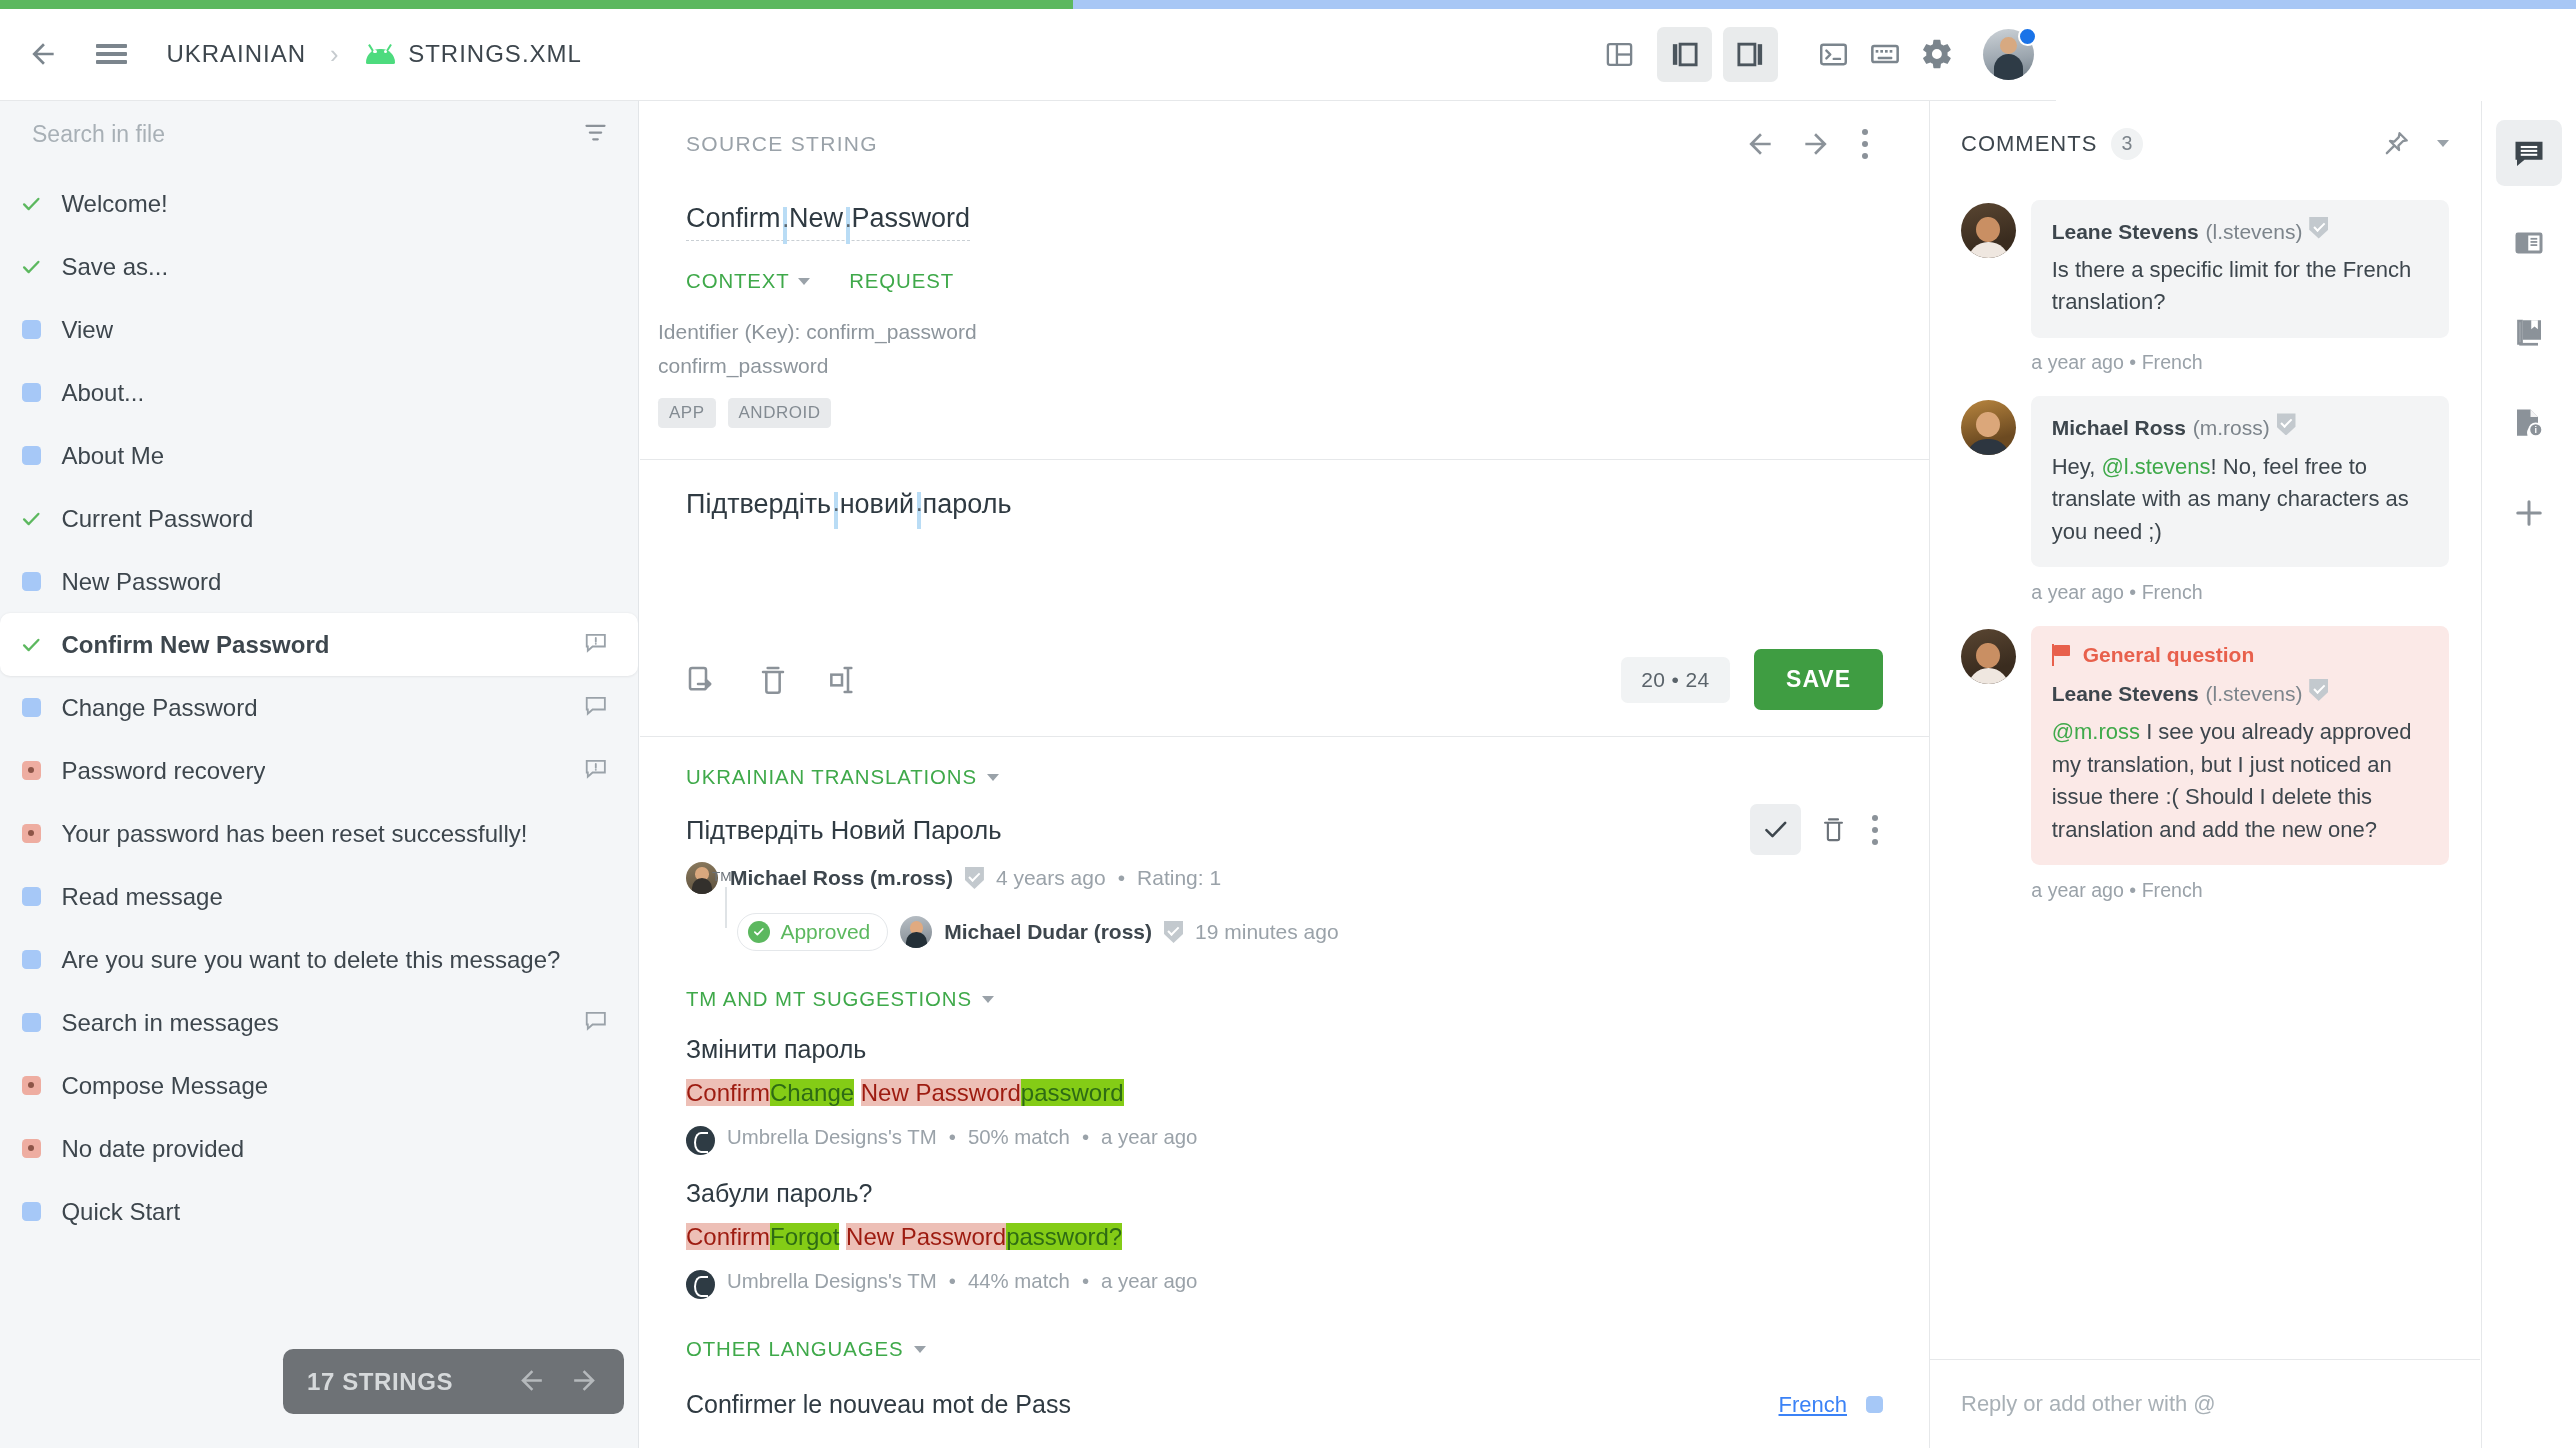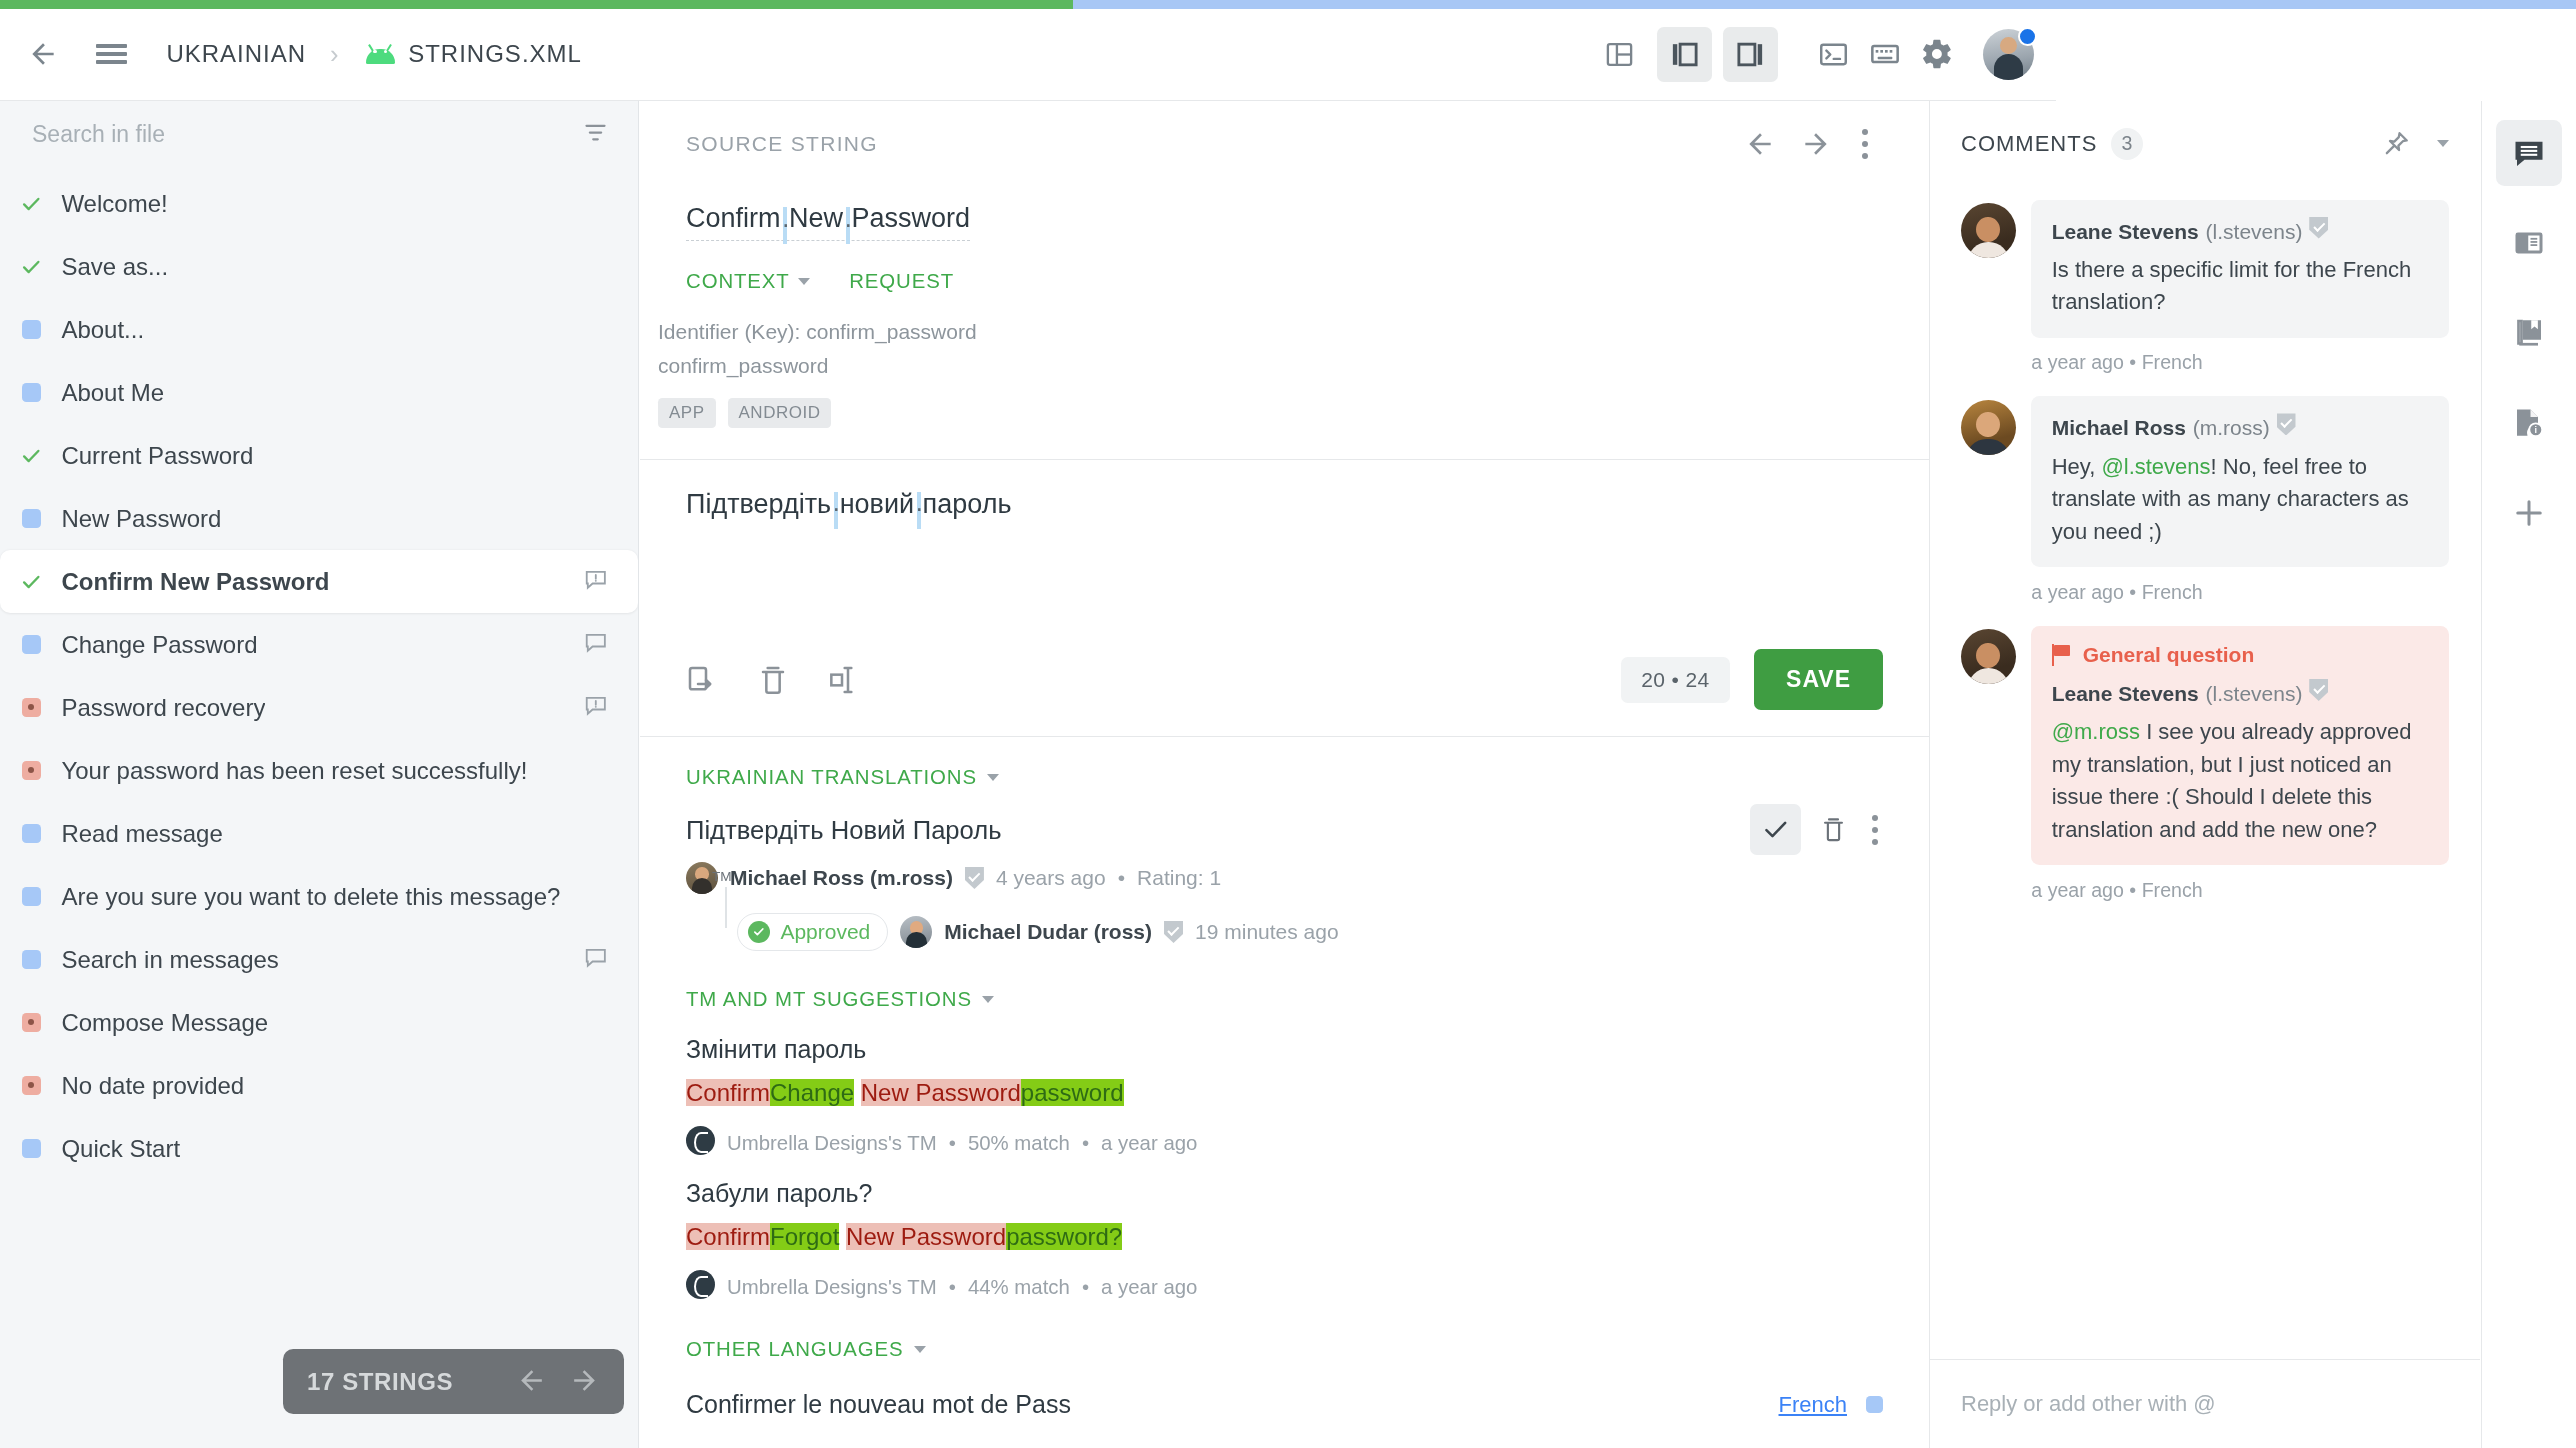--- a/index.html
+++ b/index.html
@@ -233,21 +233,21 @@
     position: absolute; right: 46px; top: 15.3px; display:flex; align-items:center; gap: 6.8px;
   }
   .ta-btn { width: 51px; height: 51px; border-radius:6.8px; display:flex; align-items:center; justify-content:center; cursor:pointer; }
   .ta-btn.active { background:#eceef0; }
 
   .sugg { padding: 24px 46px 0 46px; }
   .sugg-title { font-size: 25px; color: #2f3a42; }
   .diff-line { margin-top: 12px; font-size: 24px; line-height: 1.45; display:inline-block; }
   .del { background:#edbfb6; color:#9d1b10; }
   .ins { background:#84cc16; color:#2e6b14; }
-  .sugg-meta { display:flex; align-items:flex-end; gap: 12px; margin-top: 15.3px; }
+  .sugg-meta { display:flex; align-items:flex-start; gap: 12px; margin-top: 15.3px; }
   .tm-logo {
     width:29px; height:29px; border-radius:50%; background:#2e3b44; flex:none; position:relative;
   }
   .tm-logo::after{
     content:"";position:absolute;left:7.7px;top:6px;width:12px;height:17px;border:2.6px solid #fff;
     border-radius:50% 0 0 50%; border-right:none;
   }
   .sugg-meta-txt { font-size: 20.4px; color: #9aa2a9; }
 
   .other-row { display:flex; align-items:center; padding: 29px 46px 0 46px; }
@@ -421,20 +421,26 @@
           <svg width="22" height="22" viewBox="0 0 24 24">
             <path d="M4.5 12.5l5 5L20 6.5" fill="none" stroke="#5cb85f" stroke-width="2.6" stroke-linecap="round" stroke-linejoin="round"></path>
           </svg>
         </span>
         <span class="si-label">Save as...</span>
       </div>
       <div class="string-item">
         <span class="si-status">
           <span class="sq blue"></span>
         </span>
+        <span class="si-label">View</span>
+      </div>
+      <div class="string-item">
+        <span class="si-status">
+          <span class="sq blue"></span>
+        </span>
         <span class="si-label">About...</span>
       </div>
       <div class="string-item">
         <span class="si-status">
           <span class="sq blue"></span>
         </span>
         <span class="si-label">About Me</span>
       </div>
       <div class="string-item">
         <span class="si-status">

